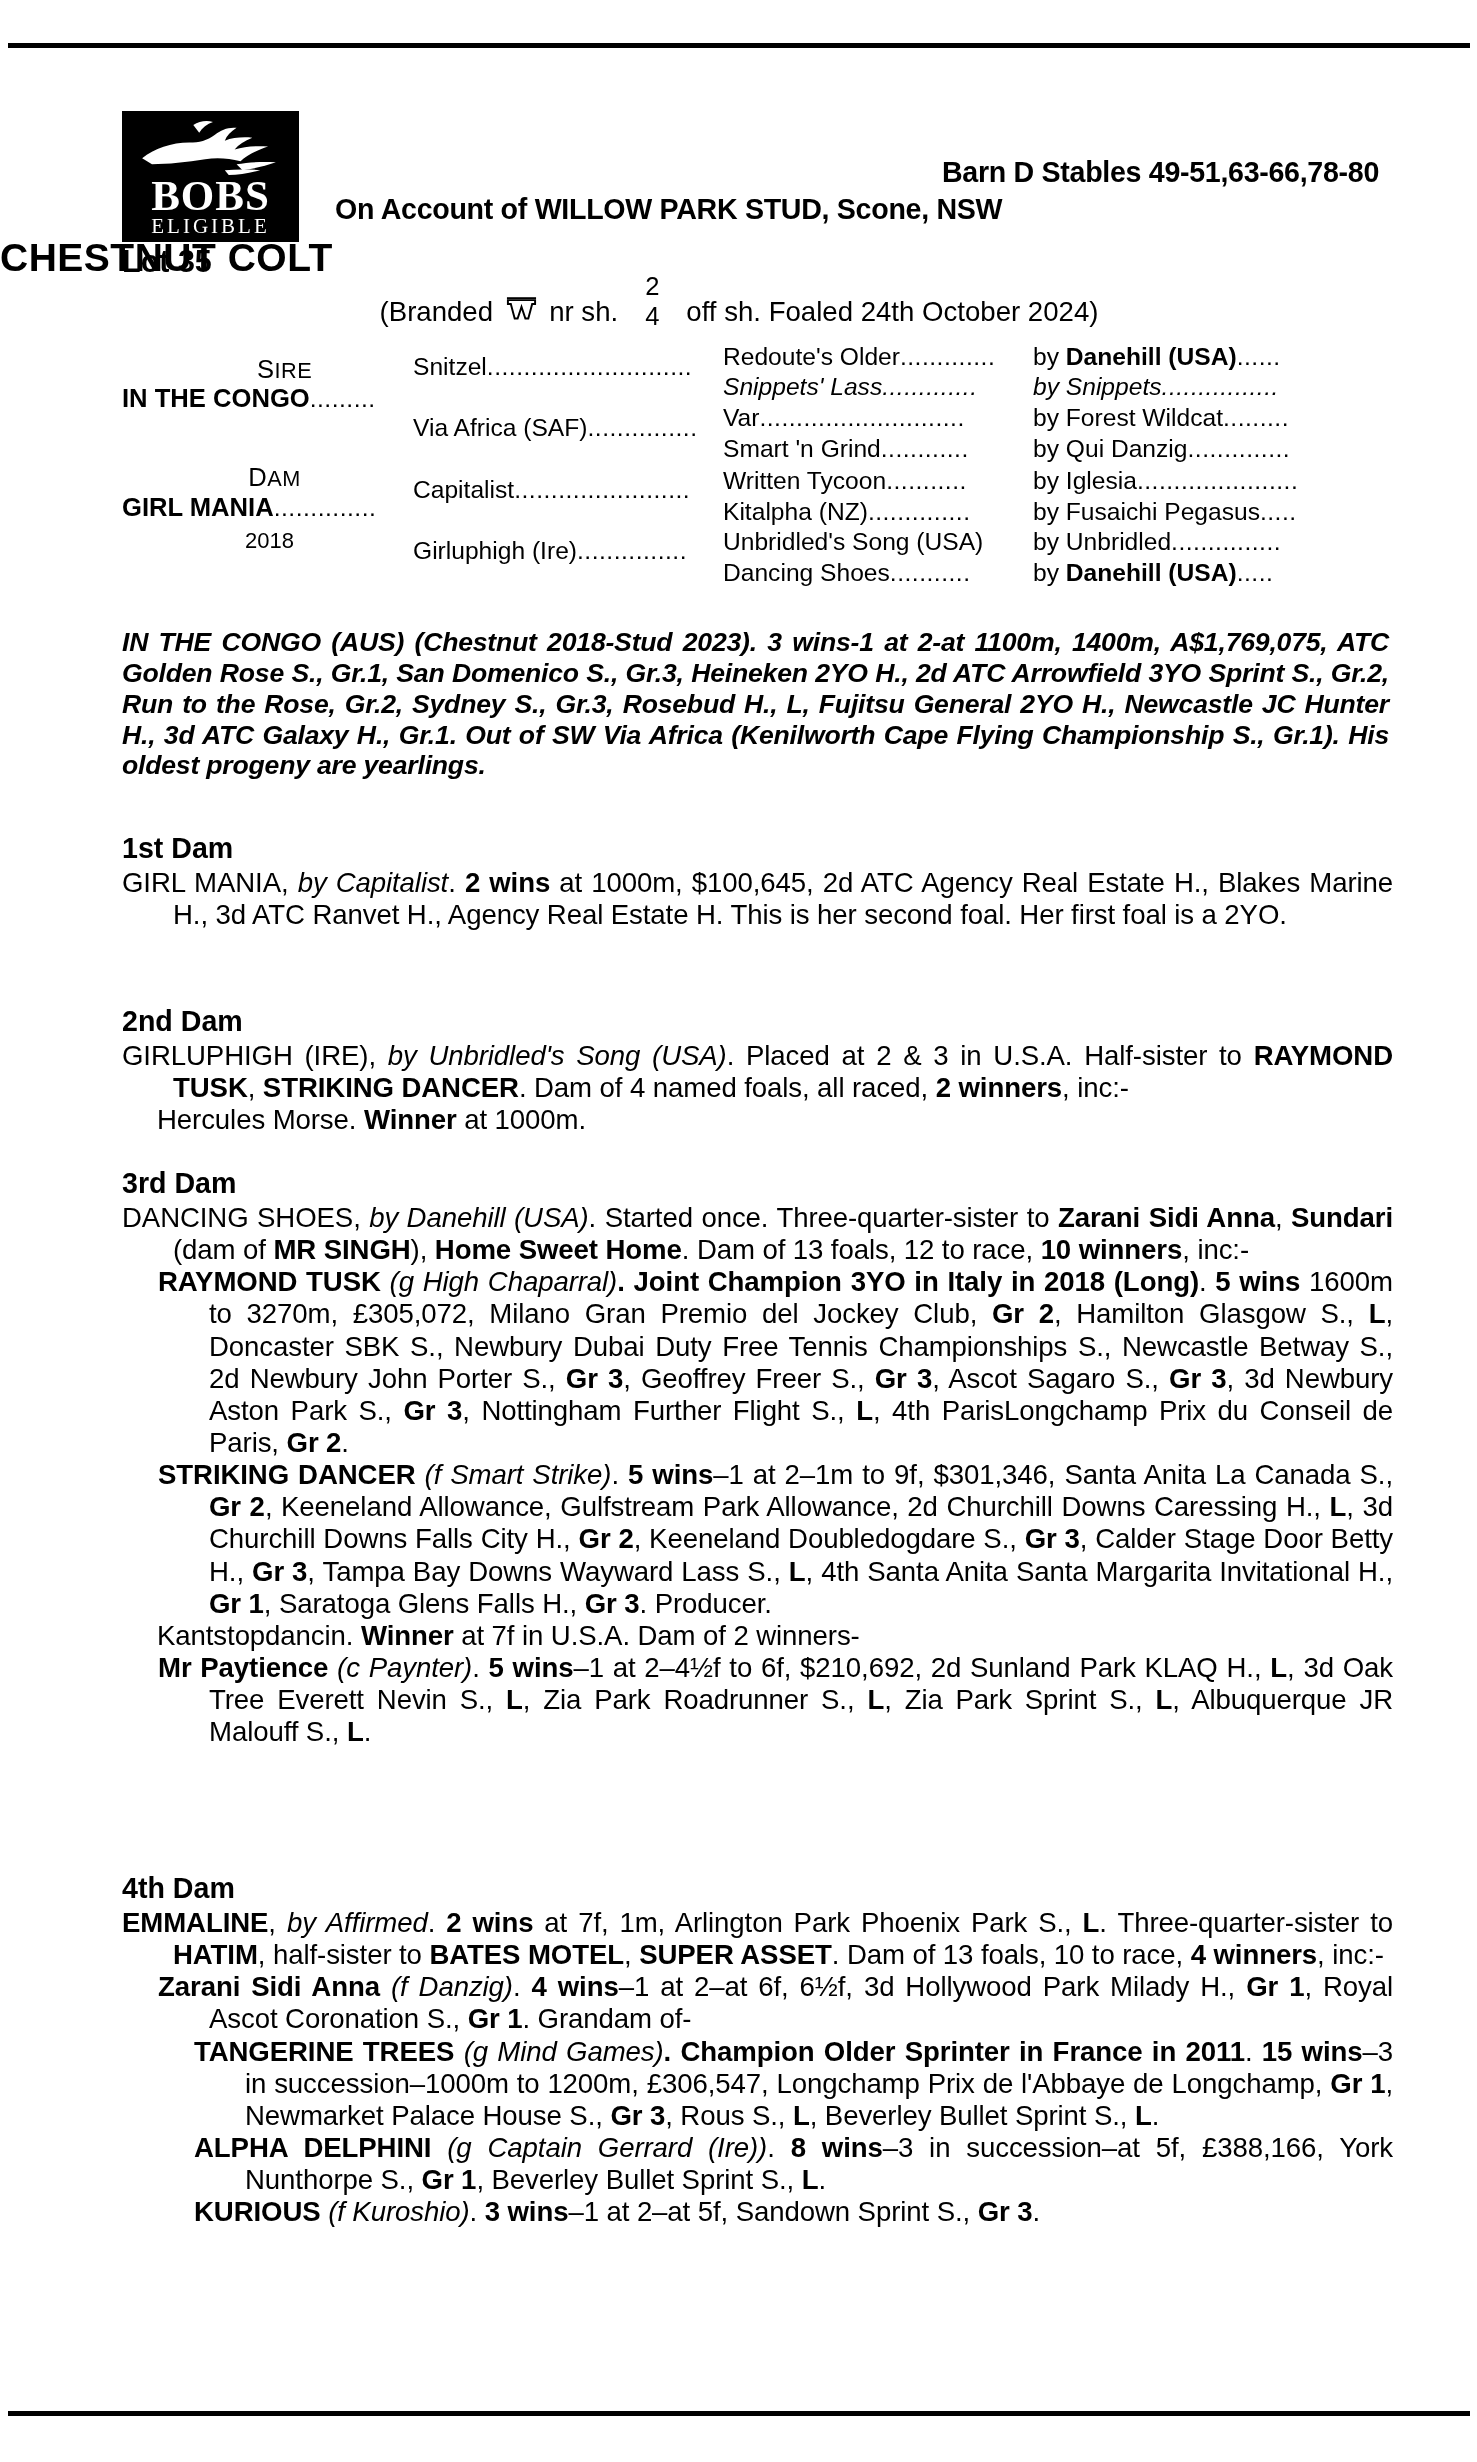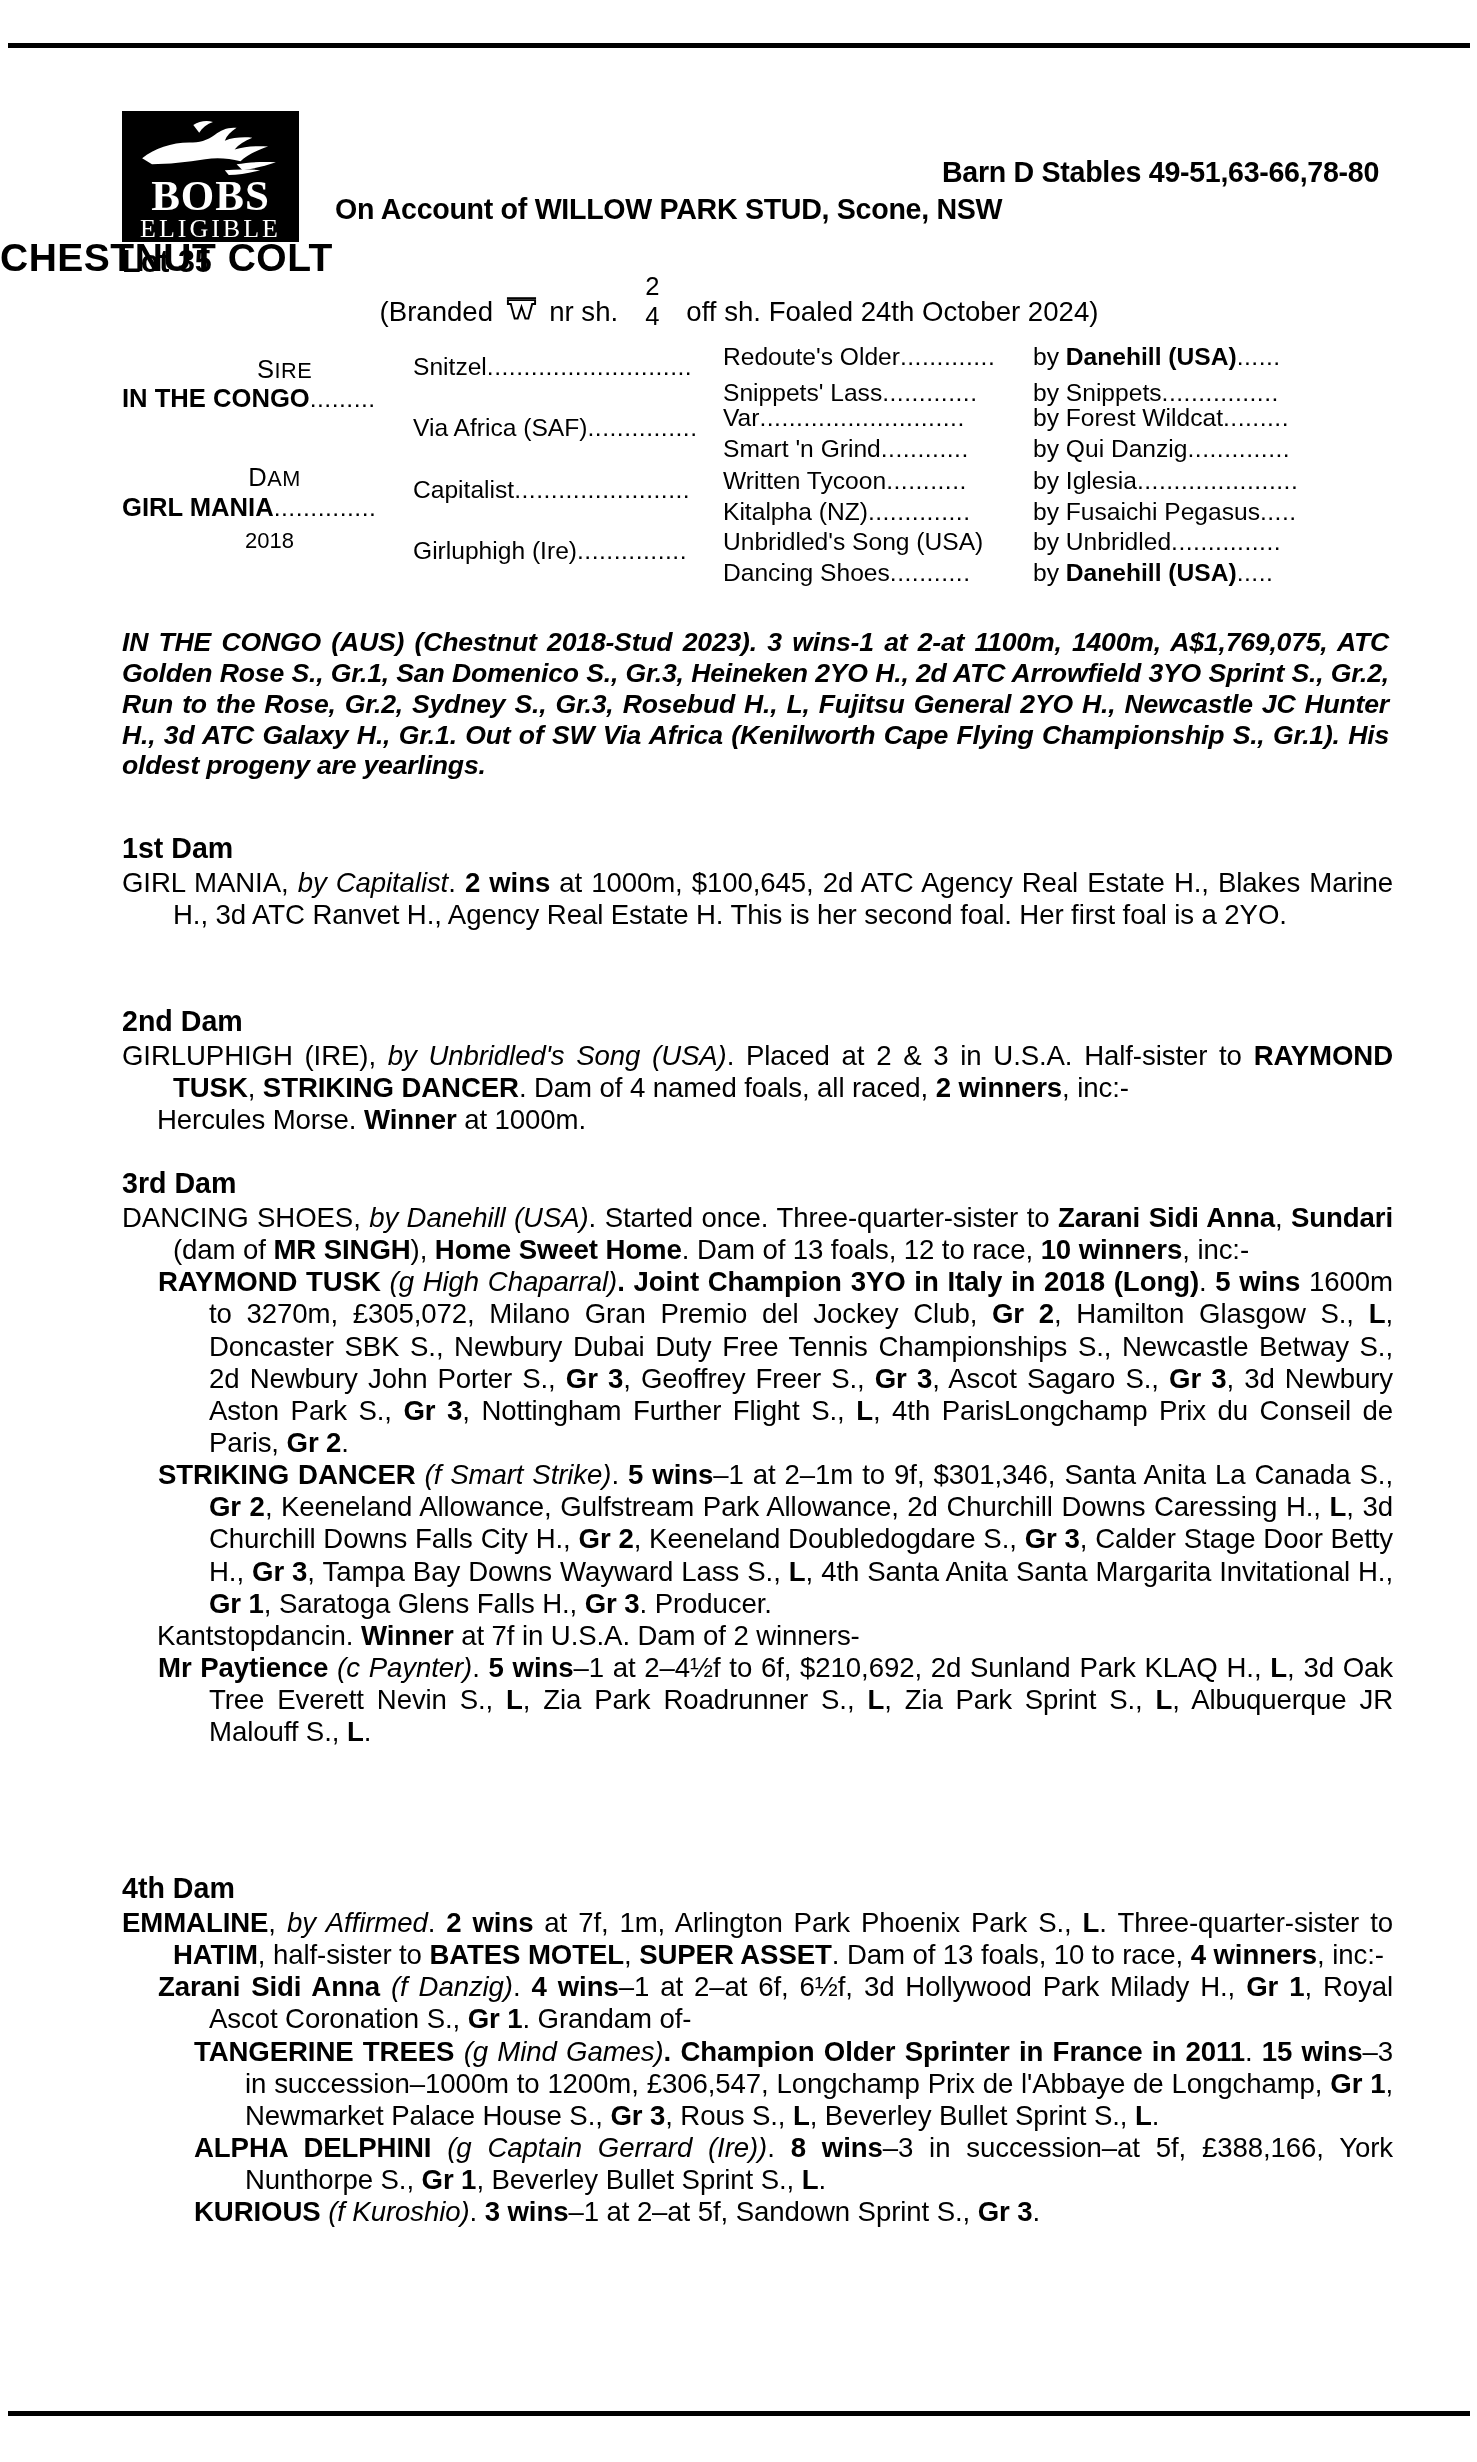--- a/index.html
+++ b/index.html
@@ -60,21 +60,21 @@
     font-size: 43px;
     letter-spacing: 1px;
     line-height: 1;
   }
   .bobs-sub {
     position: absolute;
     left: 0; top: 105px;
     width: 177px;
     text-align: center;
     font-family: "Liberation Serif", serif;
-    font-size: 26px;
+    font-size: 21px;
     letter-spacing: 3px;
     line-height: 1;
   }
 
   .barn-line {
     position: absolute;
     right: 99px; top: 156px;
     font-size: 28.6px;
     font-weight: bold;
     letter-spacing: -0.3px;
@@ -179,21 +179,21 @@
   .c2-r2 { top: 71px; }
   .c2-r3 { top: 133px; }
   .c2-r4 { top: 194px; }
 
   .c3-row, .c4-row {
     position: absolute; white-space: nowrap;
   }
   .c3-row { width: 315px; }
   .c4-row { width: 394px; }
   .r0 { top: 0px; }
-  .r1 { top: 36px; }
+  .r1 { top: 30px; font-style: italic; }
   .r2 { top: 61px; }
   .r3 { top: 92px; }
   .r4 { top: 124px; }
   .r5 { top: 155px; }
   .r6 { top: 185px; }
   .r7 { top: 216px; }
 
   .dots { letter-spacing: 0.5px; }
   b { font-weight: bold; }
 

